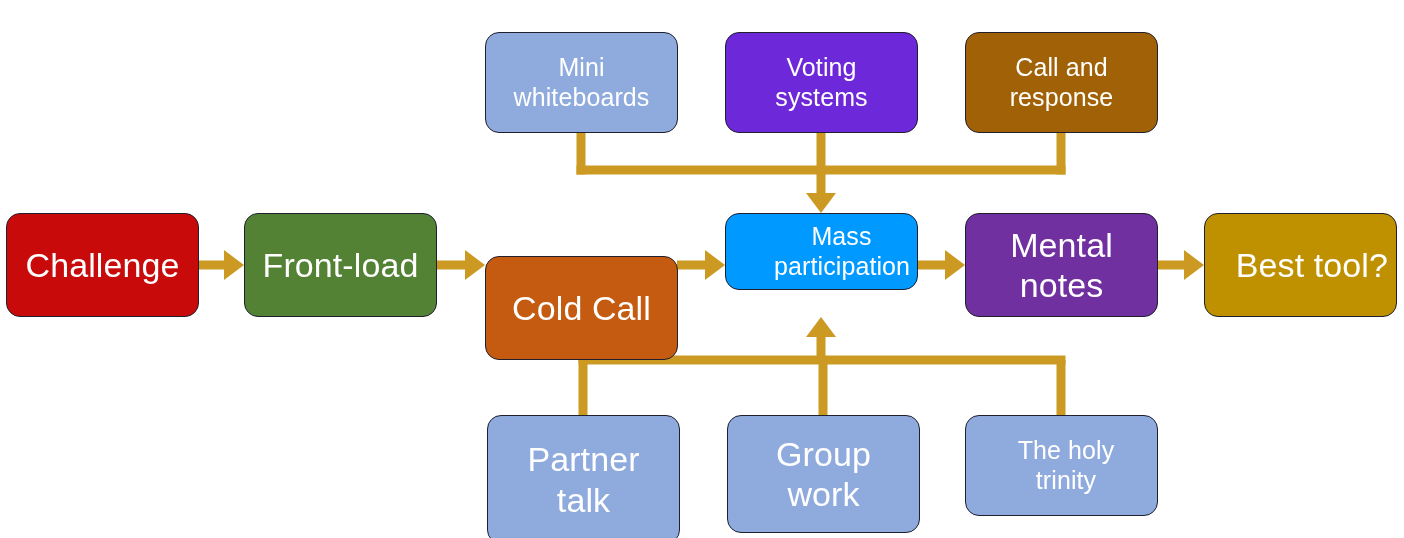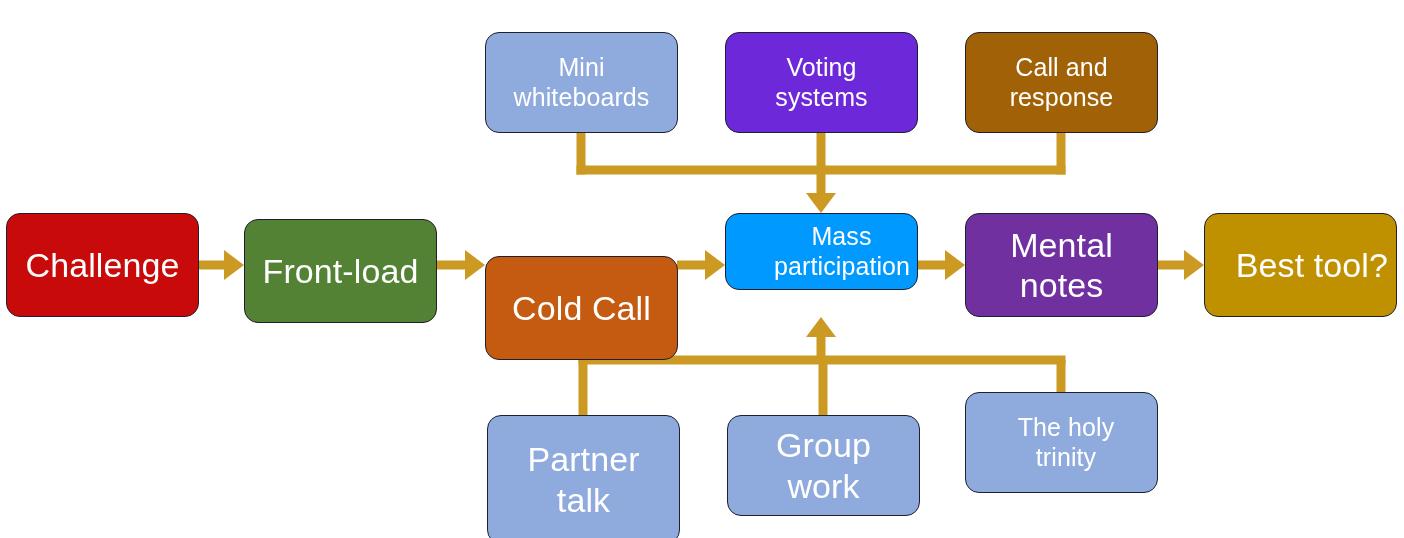--- a/index.html
+++ b/index.html
@@ -74,21 +74,21 @@
         <rect x="1056.5" y="360" width="9" height="59.5" fill="#CC9A22"></rect>
         <rect x="578.5" y="355.5" width="487" height="9" fill="#CC9A22"></rect>
         <path d="M816.5,360 L816.5,337 L806,337 L821,317 L836,337 L825.5,337 L825.5,360 Z" fill="#CC9A22"></path>
       </g>
     </svg>
 
   <div id="nodes-layer">
       <div class="node" style="left: 6px; top: 213px; width: 193px; height: 104px; background: rgb(200, 10, 10);">
         <span class="label">Challenge</span>
       </div>
-      <div class="node" style="left: 244px; top: 213px; width: 193px; height: 104px; background: rgb(84, 130, 53); margin-top: 6px;">
+      <div class="node" style="left: 244px; top: 213px; width: 193px; height: 104px; background: rgb(84, 130, 53);">
         <span class="label">Front-load</span>
       </div>
       <div class="node" style="left: 485px; top: 213px; width: 193px; height: 104px; background: rgb(197, 90, 17); margin-top: 43px;">
         <span class="label">Cold Call</span>
       </div>
       <div class="node two-line" style="left: 725px; top: 213px; width: 193px; height: 77px; background: rgb(0, 153, 255); padding-left: 48px;">
         <span class="label">Mass<br>participation</span>
       </div>
       <div class="node" style="left: 965px; top: 213px; width: 193px; height: 104px; background: rgb(112, 48, 160);">
         <span class="label">Mental notes</span>
@@ -101,21 +101,21 @@
       </div>
       <div class="node two-line" style="left: 725px; top: 32px; width: 193px; height: 101px; background: #6d28d9;">
         <span class="label">Voting<br>systems</span>
       </div>
       <div class="node two-line" style="left: 965px; top: 32px; width: 193px; height: 101px; background: #a16207;">
         <span class="label">Call and<br>response</span>
       </div>
       <div class="node" style="left: 487px; top: 415px; width: 193px; height: 129px; background: rgb(143, 170, 220);">
         <span class="label">Partner talk</span>
       </div>
-      <div class="node" style="left: 727px; top: 415px; width: 193px; height: 101px; background: rgb(143, 170, 220);">
+      <div class="node" style="left: 727px; top: 415px; width: 193px; height: 118px; background: rgb(143, 170, 220);">
         <span class="label">Group work</span>
       </div>
-      <div class="node two-line" style="left: 965px; top: 392px; width: 193px; height: 101px; background: rgb(143, 170, 220); padding-left: 17px;">
+      <div class="node two-line" style="left: 965px; top: 415px; width: 193px; height: 101px; background: rgb(143, 170, 220); padding-left: 17px;">
         <span class="label">The holy<br>trinity</span>
       </div>
     </div>
 
 </div>
 
 </body></html>

